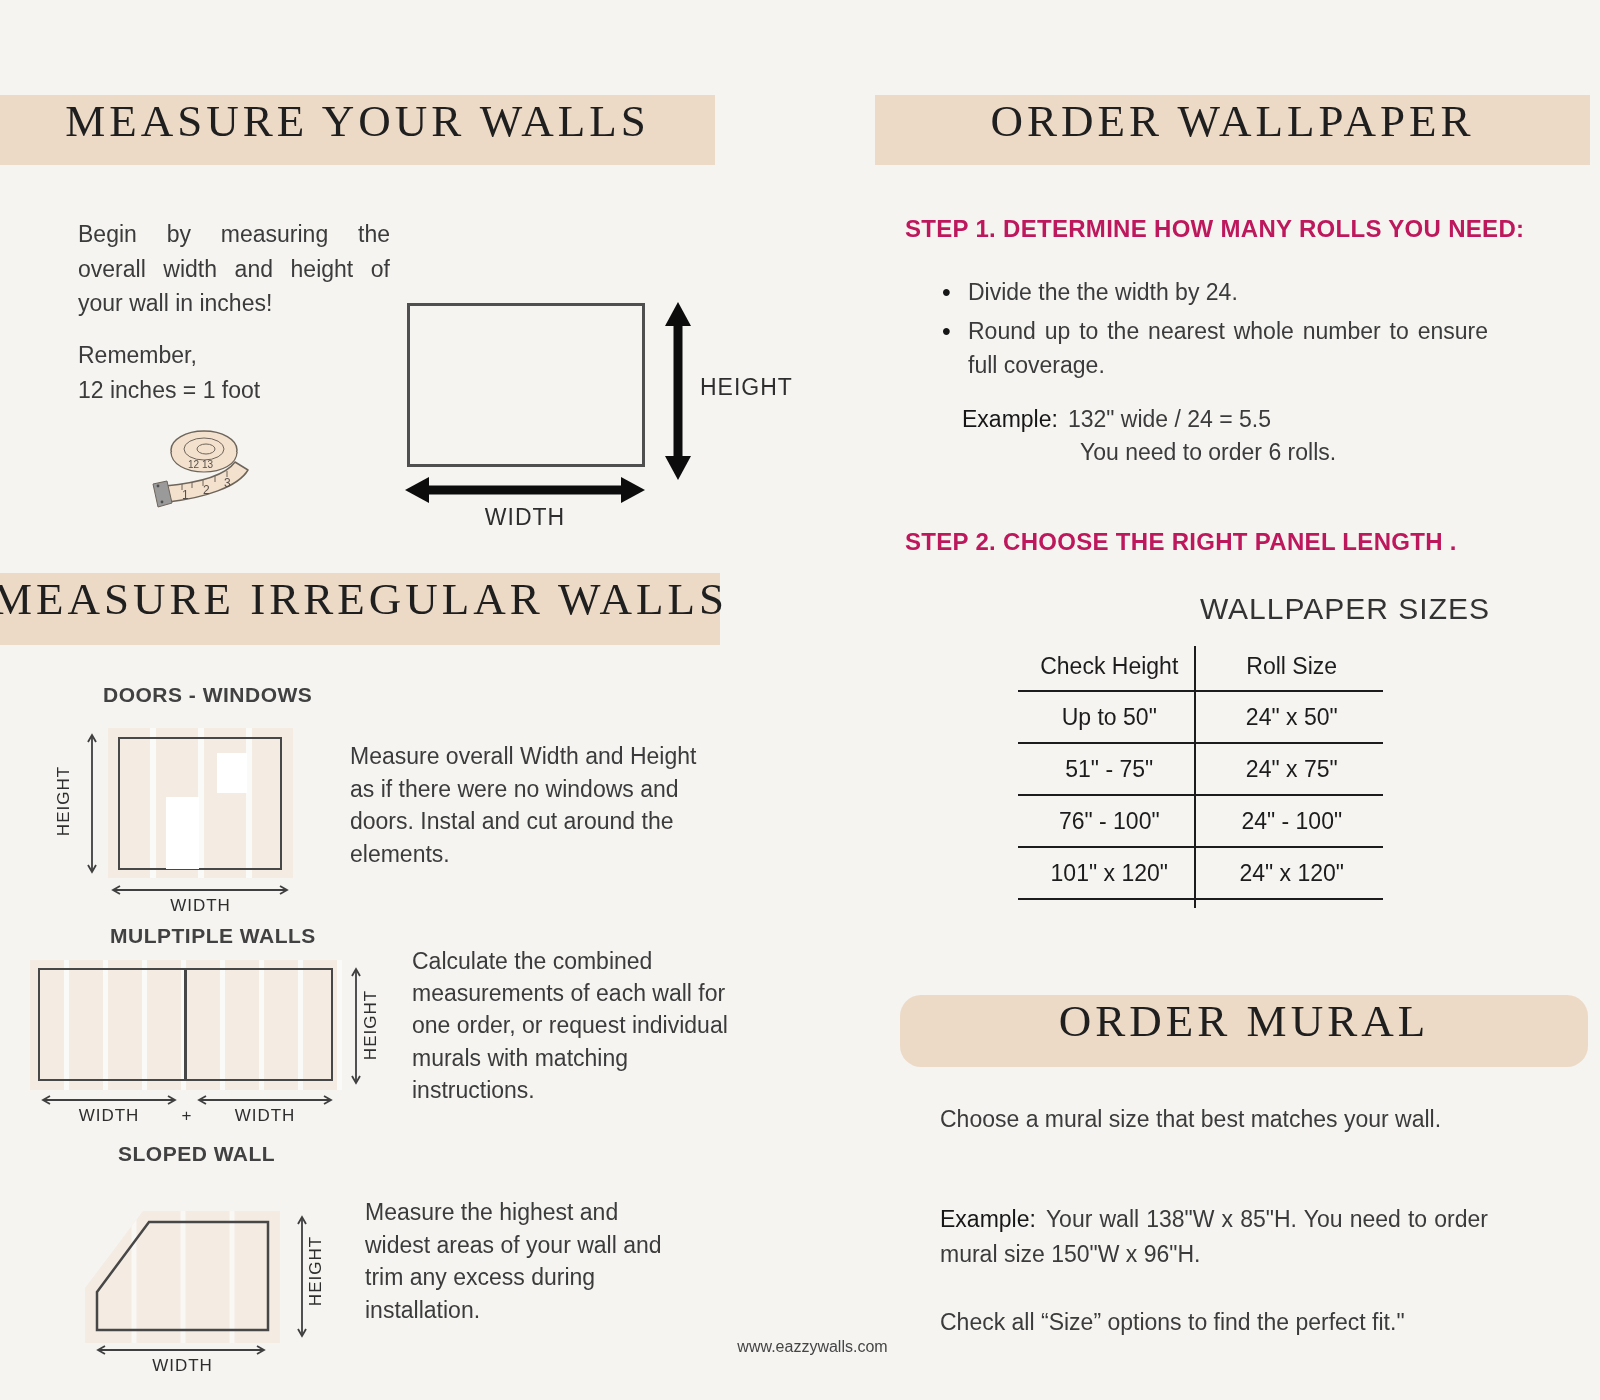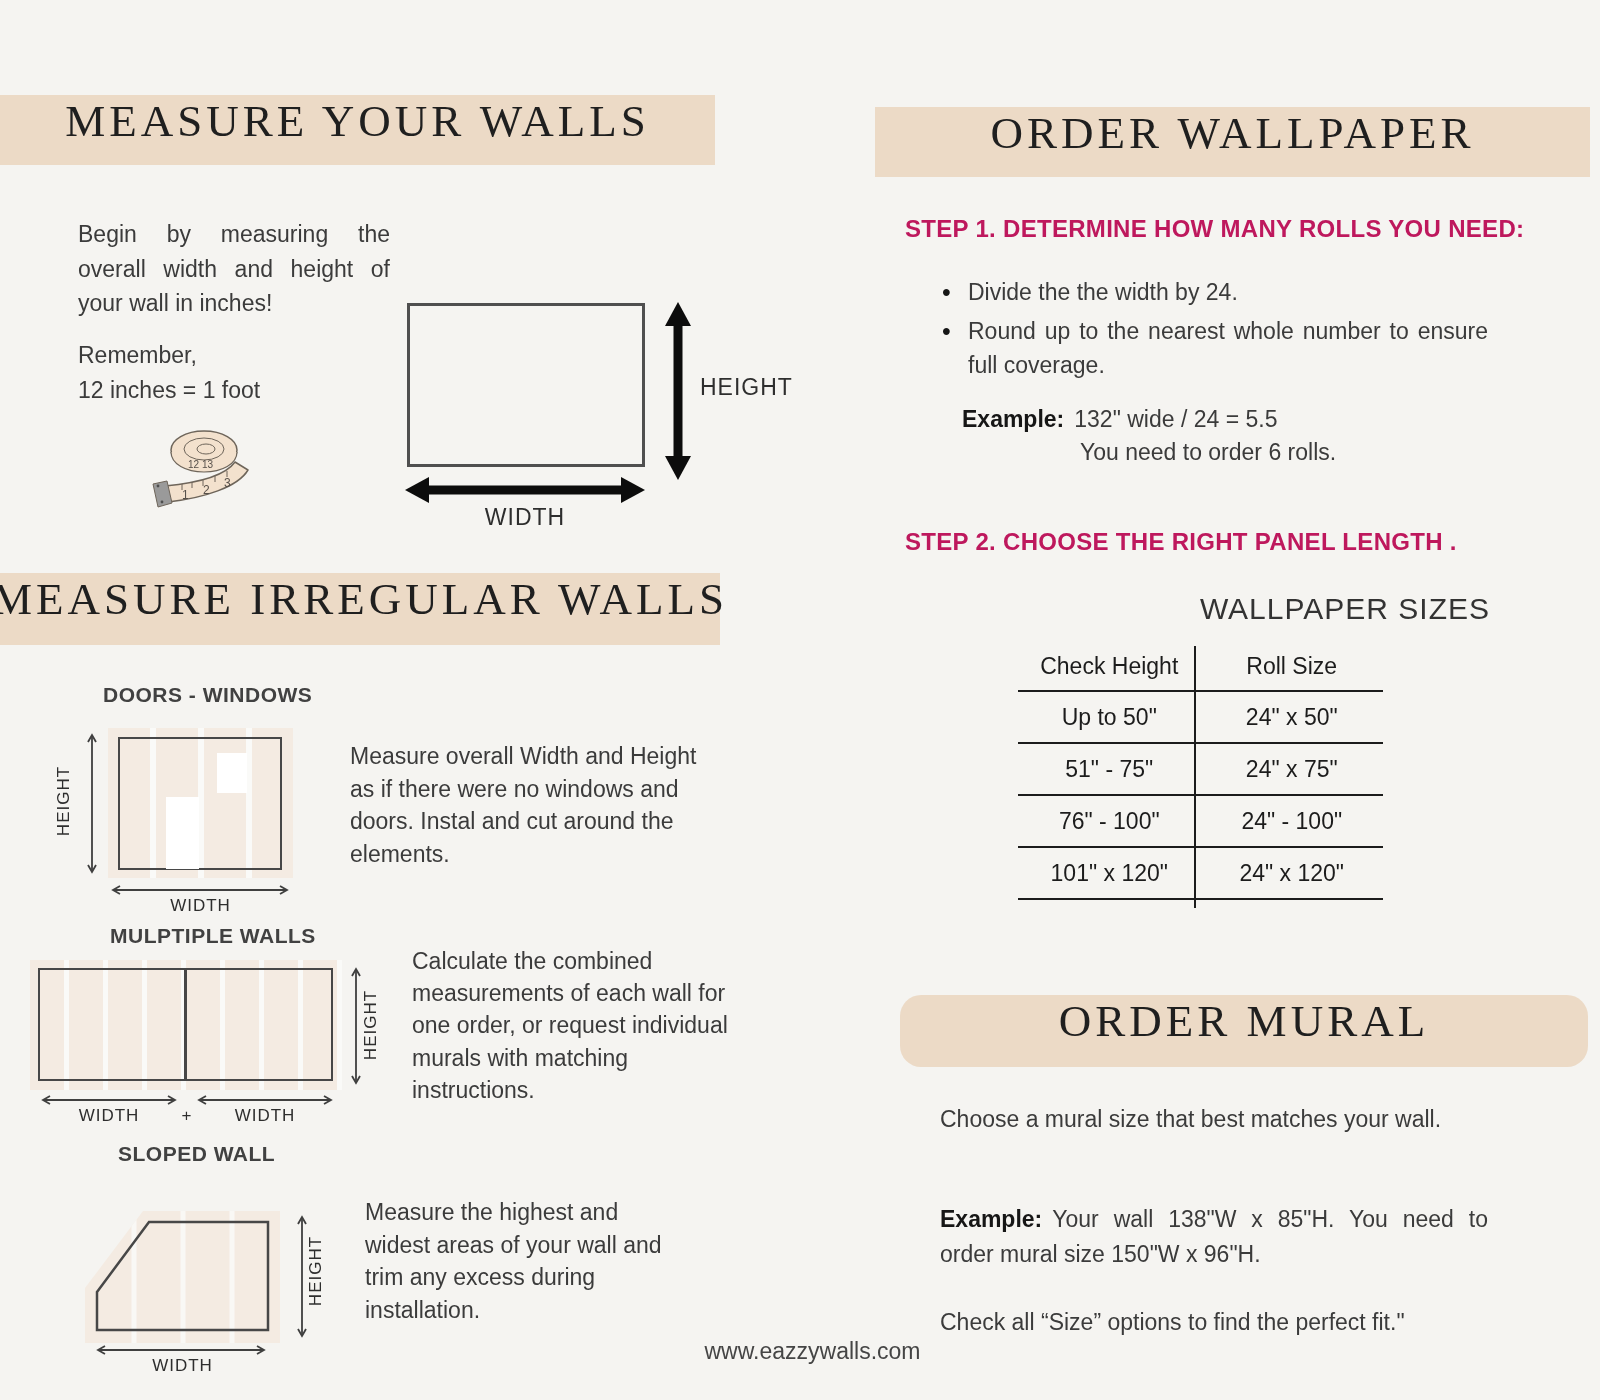--- a/index.html
+++ b/index.html
@@ -49,23 +49,23 @@
   .sizes-table { position:absolute; left:1018px; top:642px; width:365px; font-size:23px; color:#1c1c1c; }
   .trow { display:flex; align-items:center; height:50px; border-bottom:2px solid #1c1c1c; }
   .trow.thead { height:48px; }
   .tcell { width:50%; text-align:center; }
   .vdivider { position:absolute; left:calc(50% - 7px); top:4px; width:2.5px; height:262px; background:#1c1c1c; }
 
   .bullets { margin:0; padding:0; list-style:none; }
   .bullets li { position:relative; padding-left:30px; margin-bottom:4px; }
   .bullets li::before { content:"•"; position:absolute; left:4px; top:-1px; font-size:25px; color:#161616; }
 
-  .ex-label { font-weight:bold; color:#161616; }
+  .ex-label { font-weight:normal; color:#161616; }
   .ex-val { margin-left:10px; }
-  .footer-url { position:absolute; left:0; right:0; top:1338px; text-align:center; font-size:23px; color:#454545;margin-left:25px; }
+  .footer-url { position:absolute; left:0; right:0; top:1338px; text-align:center; font-size:16px; color:#454545;margin-left:25px; }
 </style>
 </head>
 <body>
 
 <div class="page">
 
   <div class="band" style="left:0; top:95px; width:715px; height:70px;">
     <div class="band-title">MEASURE YOUR WALLS</div>
   </div>
 
@@ -191,21 +191,21 @@
 
   <svg class="abs" style="left:95px; top:1344px;" width="172" height="12" viewBox="0 0 172 12">
     <path class="tl" d="M4,6 H168"></path>
       <path class="tl" d="M10,2 L3,6 L10,10"></path>
       <path class="tl" d="M162,2 L169,6 L162,10"></path>
   </svg>
   <div class="abs dim-label hcenter" style="left:85px; top:1356px; width:195px;">WIDTH</div>
 
   <div class="abs body-text" style="left:365px; top:1196px; width:300px; line-height:1.42;">Measure the highest and widest areas of your wall and trim any excess during installation.</div>
 
-  <div class="band" style="left:875px; top:95px; width:715px; height:70px;margin-top:12px;">
+  <div class="band" style="left:875px; top:95px; width:715px; height:70px;">
     <div class="band-title">ORDER WALLPAPER</div>
   </div>
 
   <div class="abs step-heading" style="left:905px; top:215px;">STEP 1. DETERMINE HOW MANY ROLLS YOU NEED:</div>
 
   <ul class="abs bullets body-text just" style="left:938px; top:275px; width:550px;">
     <li>Divide the the width by 24.</li>
     <li>Round up to the nearest whole number to ensure full coverage.</li>
   </ul>
 

